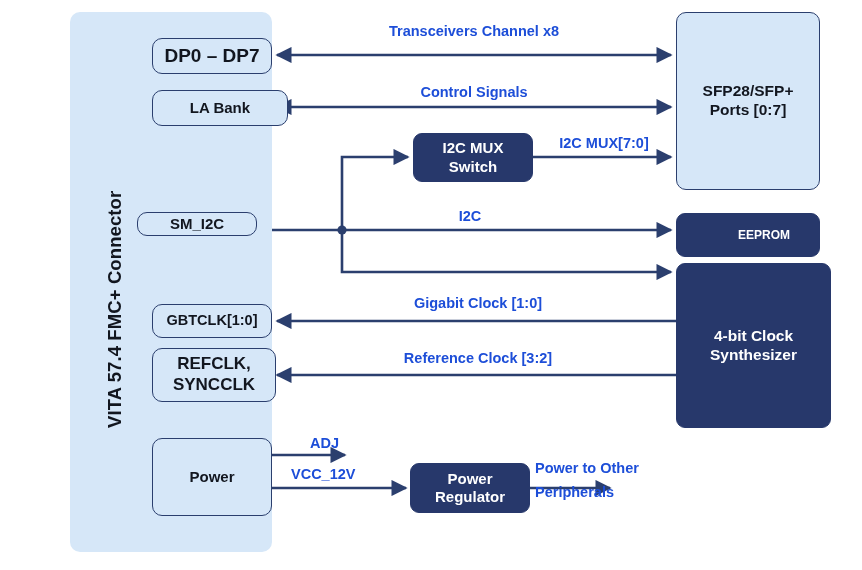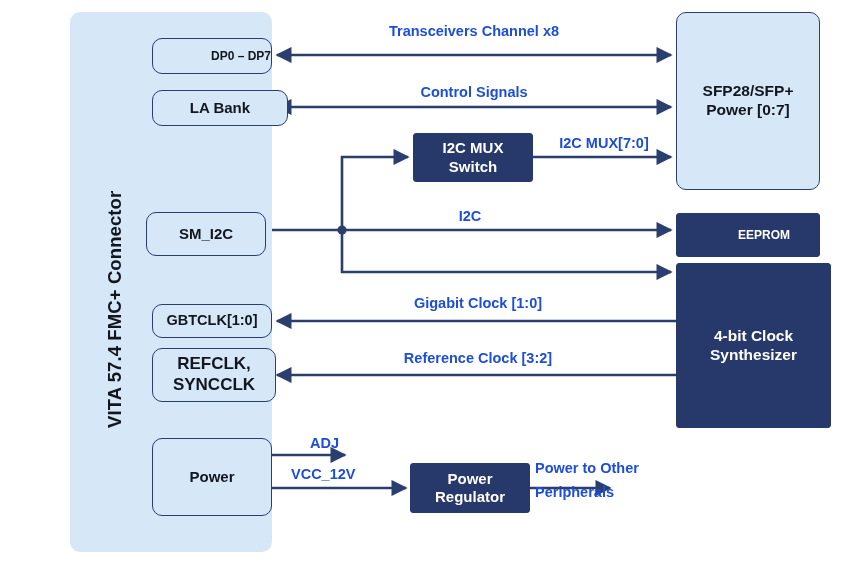--- a/index.html
+++ b/index.html
@@ -35,21 +35,21 @@
   .node-light {
     background: #d6e7f8;
     border: 1.6px solid #2b3f6e;
     border-radius: 10px;
     color: #12161f;
     font-weight: bold;
   }
   .node-dark {
     background: #27386b;
     border: 1.6px solid #27386b;
-    border-radius: 3px;
+    border-radius: 9px;
     color: #ffffff;
     font-weight: bold;
   }
   .node-panel {
     background: #d6e7f8;
     border: none;
     border-radius: 10px;
     z-index: 1;
   }
   .panel-label {
@@ -114,48 +114,48 @@
       <line x1="676" y1="375" x2="277" y2="375" marker-end="url(#arrow-r)"></line>
 
       <line x1="272" y1="455" x2="345" y2="455" marker-end="url(#arrow-r)"></line>
 
       <line x1="272" y1="488" x2="406" y2="488" marker-end="url(#arrow-r)"></line>
 
       <line x1="530" y1="488" x2="610" y2="488" marker-end="url(#arrow-r)"></line>
     </g>
   </svg>
 
-  <div class="node node-light" style="left:152px; top:38px; width:120px; height:36px; font-size:12px;justify-content:flex-end;">
+  <div class="node node-light" style="left:152px; top:38px; width:120px; height:36px; font-size:19px;">
     <span>DP0 – DP7</span>
   </div>
 
   <div class="node node-light" style="left:152px; top:90px; width:136px; height:36px; font-size:15px;">
     <span>LA Bank</span>
   </div>
 
-  <div class="node node-light" style="left:146px; top:212px; width:120px; height:44px; font-size:15px;">
+  <div class="node node-light" style="left:137px; top:212px; width:120px; height:24px; font-size:15px;">
     <span>SM_I2C</span>
   </div>
 
   <div class="node node-light" style="left:152px; top:304px; width:120px; height:34px; font-size:14.5px;">
     <span>GBTCLK[1:0]</span>
   </div>
 
   <div class="node node-light" style="left:152px; top:348px; width:124px; height:54px; font-size:17px; white-space:pre-line;">
     <span>REFCLK,
 SYNCCLK</span>
   </div>
 
   <div class="node node-light" style="left:152px; top:438px; width:120px; height:78px; font-size:15px;">
     <span>Power</span>
   </div>
 
   <div class="node node-light" style="left:676px; top:12px; width:144px; height:178px; font-size:15.5px; white-space:pre-line;">
     <span>SFP28/SFP+
-Power [0:7]</span>
+Ports [0:7]</span>
   </div>
 
   <div class="node node-dark" style="left:413px; top:133px; width:120px; height:49px; font-size:15px; white-space:pre-line;">
     <span>I2C MUX
 Switch</span>
   </div>
 
   <div class="node node-dark" style="left:676px; top:213px; width:144px; height:44px; font-size:12px;padding-left:32px;">
     <span>EEPROM</span>
   </div>

